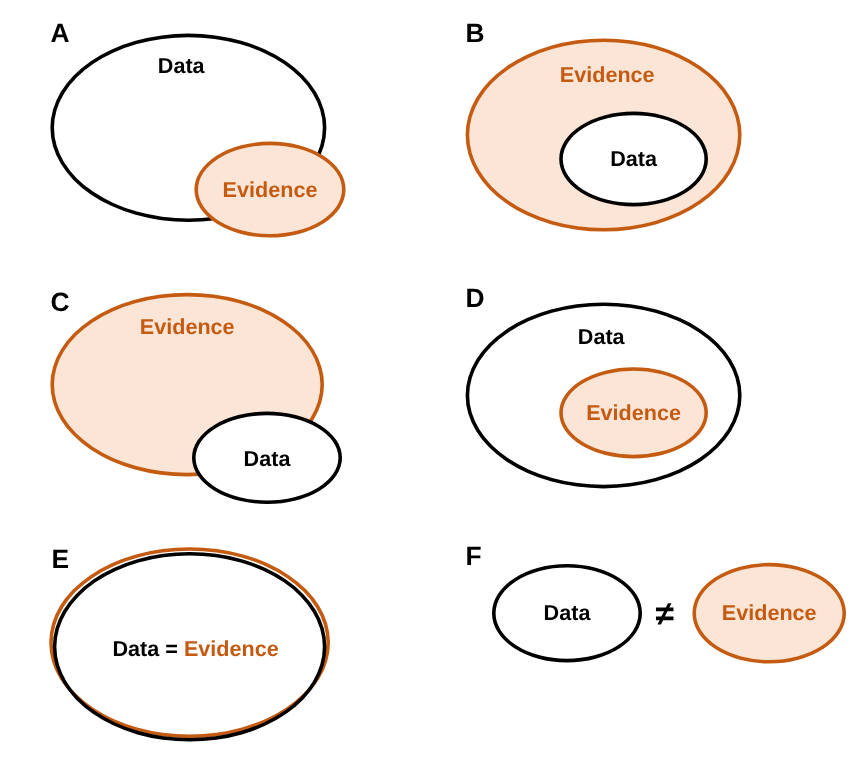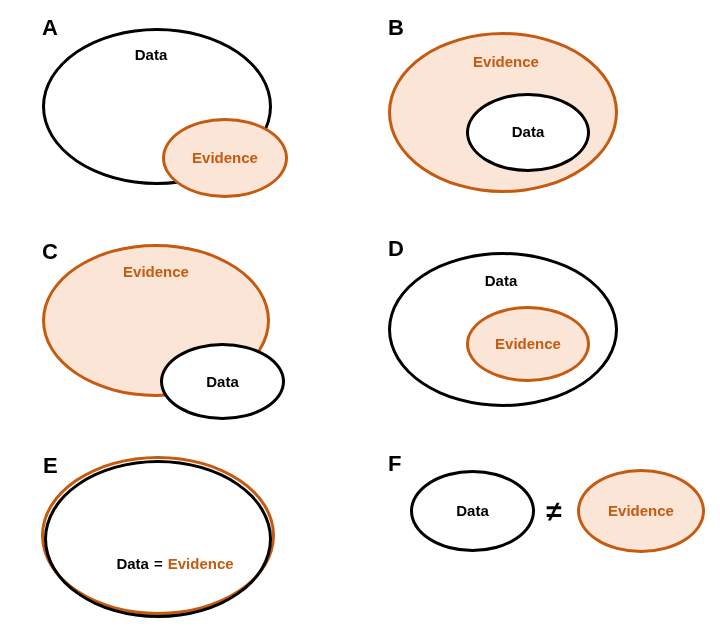--- a/index.html
+++ b/index.html
@@ -26,21 +26,21 @@
     position: absolute;
     border-radius: 50%;
     box-sizing: border-box;
   }
   .ellipse.outline-black { border: 3px solid var(--ink, #000000); background: transparent; }
   .ellipse.solid-white   { border: 3px solid var(--ink, #000000); background: #ffffff; }
   .ellipse.solid-orange  { border: 3px solid var(--orange, #C55A11); background: var(--orange-fill, #FBE5D6); }
   .ellipse.outline-orange{ border: 3px solid var(--orange, #C55A11); background: transparent; }
   .label {
     position: absolute;
-    font-size: 15px;
+    font-size: 18px;
     font-weight: 700;
     line-height: 20px;
     text-align: center;
     color: var(--ink, #000000);
     white-space: nowrap;
   }
   .label.orange { color: var(--orange, #C55A11); }
   .neq {
     position: absolute;
     font-size: 28px;
@@ -76,21 +76,21 @@
   #d-letter { left: 388px; top: 237px; }
   #d-outer  { left: 388px; top: 252px; width: 230px; height: 155px; }
   #d-outer-label { left: 438px; top: 271px; width: 126px; }
   #d-inner  { left: 466px; top: 306px; width: 124px; height: 76px; }
   #d-inner-label { left: 466px; top: 334px; width: 124px; }
 
   
   #e-letter { left: 43px;  top: 454px; }
   #e-ring-orange { left: 41px; top: 456px; width: 234px; height: 159px; }
   #e-ring-black  { left: 44px; top: 460px; width: 228px; height: 158px; }
-  #e-equation { left: 43px; top: 554px; width: 240px; margin-left: 12px; }
+  #e-equation { left: 43px; top: 531px; width: 240px; }
 
   
   #f-letter { left: 388px; top: 452px; }
   #f-left-ellipse  { left: 410px; top: 470px; width: 125px; height: 82px; }
   #f-left-label    { left: 410px; top: 501px; width: 125px; }
   #f-neq           { left: 536px; top: 498px; width: 36px; }
   #f-right-ellipse { left: 577px; top: 469px; width: 128px; height: 84px; }
   #f-right-label   { left: 577px; top: 501px; width: 128px; }
 </style>
 </head>

